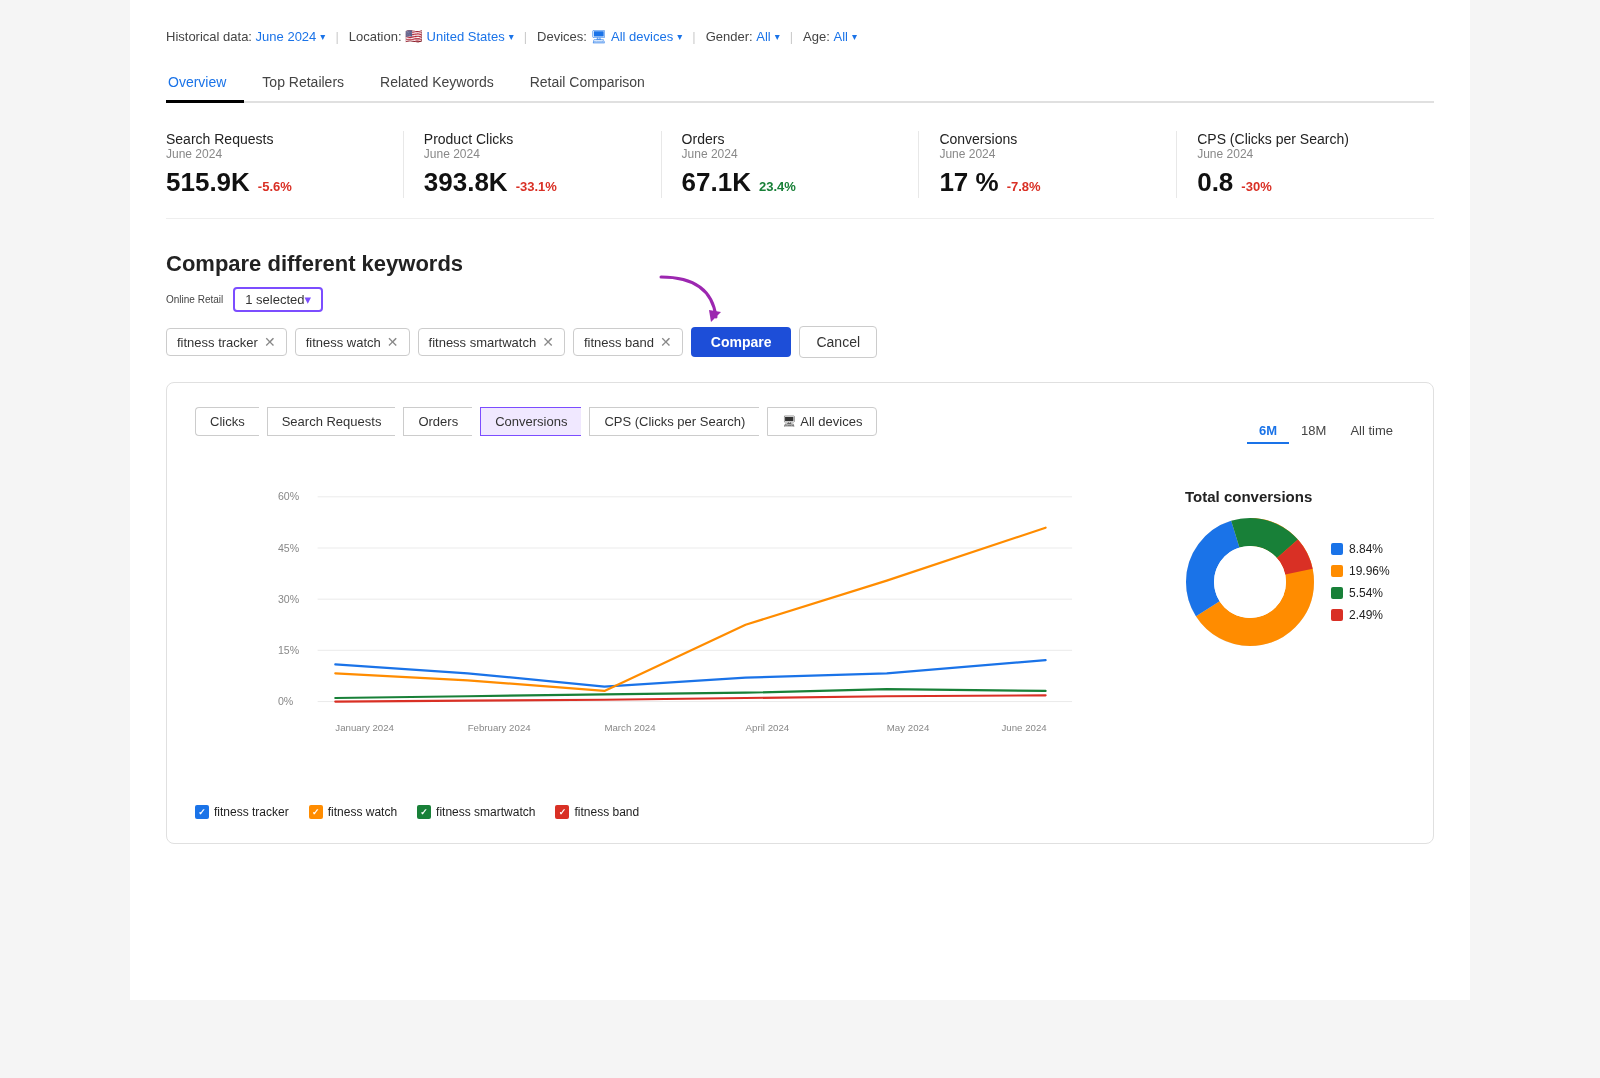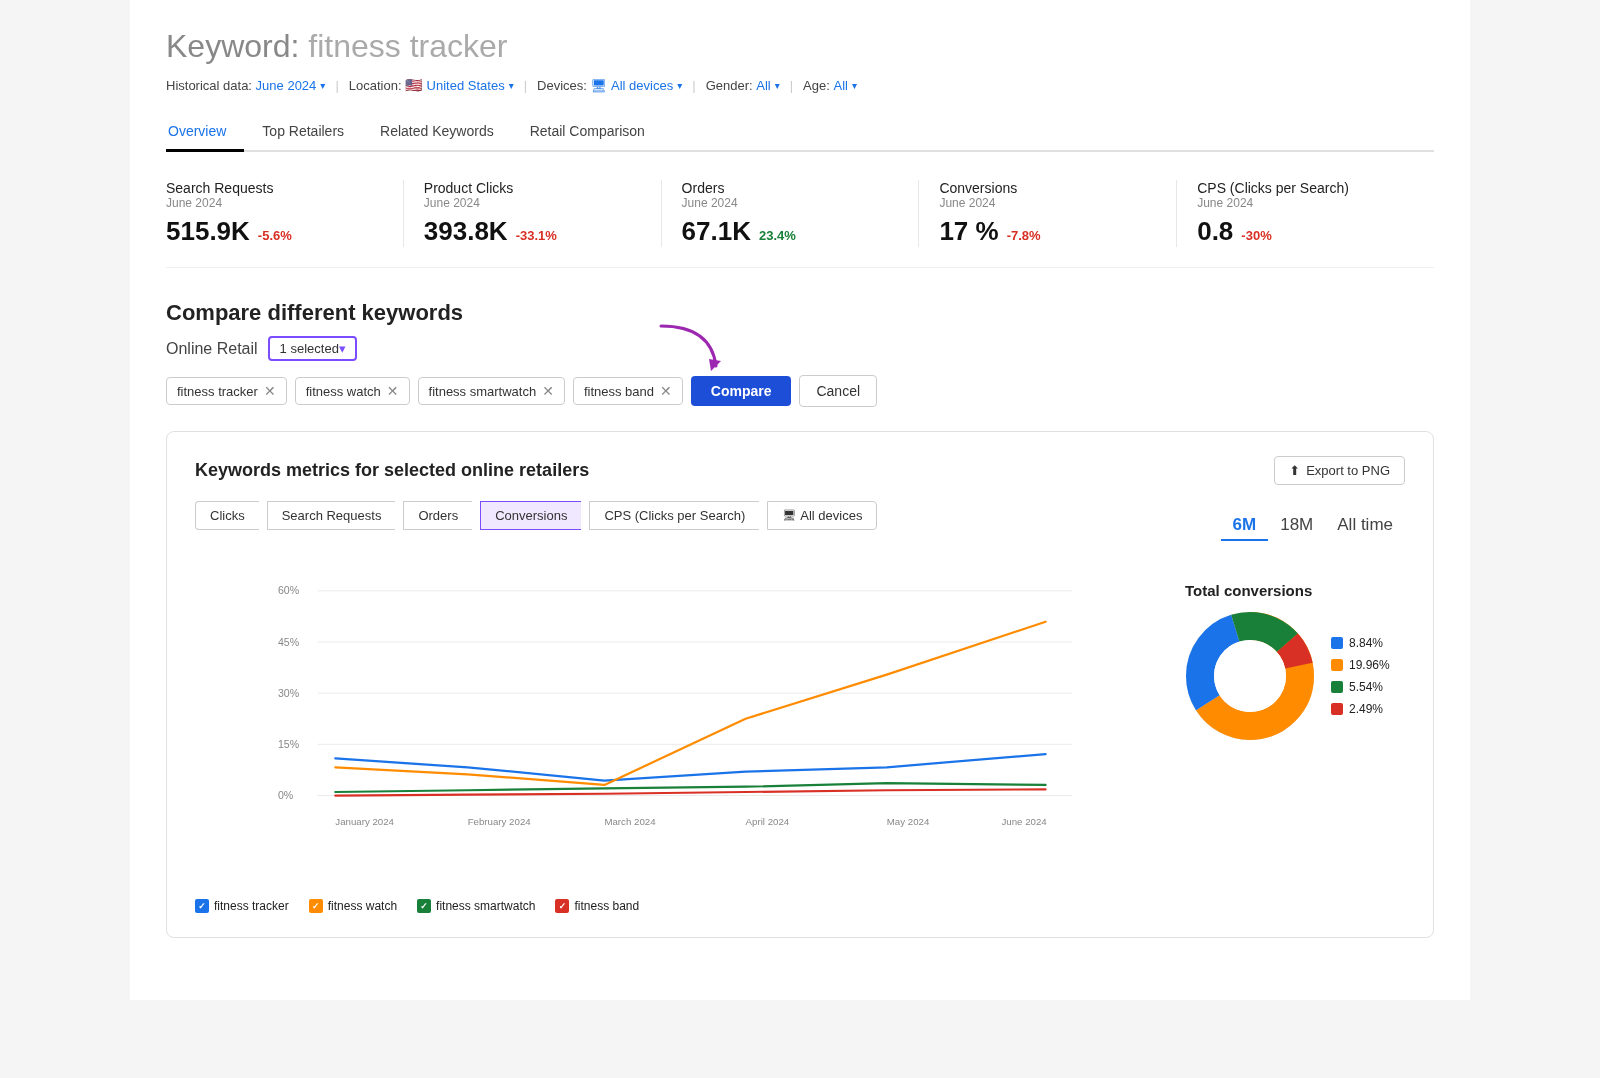--- a/index.html
+++ b/index.html
@@ -29,21 +29,21 @@
     .metric-period { font-size: 12px; color: #888; margin-bottom: 6px; }
     .metric-value { font-size: 26px; font-weight: 700; color: #111; display: flex; align-items: baseline; gap: 8px; }
     .metric-change { font-size: 13px; }
     .metric-change.neg { color: #d93025; }
     .metric-change.pos { color: #188038; }
 
     
     .compare-section { margin-bottom: 24px; }
     .compare-title { font-size: 22px; font-weight: 600; margin-bottom: 10px; }
     .compare-row { display: flex; align-items: center; gap: 10px; margin-bottom: 14px; flex-wrap: wrap; }
-    .compare-label { font-size: 16px; color: #444; }
+    .compare-label { font-size: 10px; color: #444; }
     .selected-badge { display: inline-flex; align-items: center; border: 2px solid #7c4dff; border-radius: 4px; padding: 3px 10px; font-size: 13px; cursor: pointer; color: #333; }
     .selected-badge .chevron { color: #7c4dff; }
 
     .keyword-chips { display: flex; align-items: center; gap: 8px; flex-wrap: wrap; }
     .keyword-chip { display: inline-flex; align-items: center; gap: 6px; border: 1px solid #ccc; border-radius: 4px; padding: 5px 10px; font-size: 13px; color: #333; background: #fff; }
     .keyword-chip .x { color: #888; cursor: pointer; font-size: 14px; }
     .btn-compare { background: #1d4ed8; color: #fff; border: none; border-radius: 4px; padding: 7px 20px; font-size: 14px; font-weight: 600; cursor: pointer; }
     .btn-cancel { background: #fff; color: #333; border: 1px solid #ccc; border-radius: 4px; padding: 7px 16px; font-size: 14px; cursor: pointer; }
 
     
@@ -53,21 +53,21 @@
     .export-btn { display: flex; align-items: center; gap: 6px; border: 1px solid #ccc; border-radius: 4px; padding: 6px 14px; font-size: 13px; cursor: pointer; color: #333; background: #fff; }
 
     
     .metric-tabs { display: flex; align-items: center; gap: 8px; margin-bottom: 20px; }
     .metric-tab { border: 1px solid #ccc; padding: 6px 14px; font-size: 13px; cursor: pointer; color: #333; background: #fff; border-right: none; }
     .metric-tab:first-child { border-radius: 4px 0 0 4px; }
     .metric-tab:last-child { border-right: 1px solid #ccc; border-radius: 0 4px 4px 0; }
     .metric-tab.active { background: #f0e8ff; border-color: #7c4dff; color: #333; font-weight: 500; }
     .metric-tab.devices { display: flex; align-items: center; gap: 4px; border-radius: 0 4px 4px 0; border-right: 1px solid #ccc; }
     .time-controls { margin-left: auto; display: flex; align-items: center; gap: 0; }
-    .time-btn { padding: 4px 12px; font-size: 17px; cursor: pointer; color: #444; border-bottom: 2px solid transparent; }
+    .time-btn { padding: 4px 12px; font-size: 13px; cursor: pointer; color: #444; border-bottom: 2px solid transparent; }
     .time-btn.active { color: #1a73e8; border-bottom: 2px solid #1a73e8; font-weight: 600; }
 
     
     .chart-body { display: flex; gap: 30px; margin-top: 32px; }
     .chart-main { flex: 1; }
     .chart-side { width: 220px; }
     .chart-svg { width: 100%; overflow: visible; }
 
     
     .chart-legend { display: flex; gap: 20px; margin-top: 14px; flex-wrap: wrap; }
@@ -81,24 +81,20 @@
     .donut-legend-dot { width: 12px; height: 12px; border-radius: 2px; }
 
     
     .legend-cb { width: 13px; height: 13px; border-radius: 2px; display: flex; align-items: center; justify-content: center; font-size: 9px; color: #fff; font-weight: bold; }
   </style>
 </head>
 <body>
 
 <div class="page">
 
-  <h1 class="page-title">
-    <span>Keyword:</span>
-    <span style="color:#aaa; font-weight:300;">fitness tracker</span>
-  </h1>
 
   <div class="filters">
     <span class="label">Historical data:</span>&nbsp;
     <span class="filter-item">
       <span>June 2024</span>
       <span class="chevron">▾</span>
     </span>
     <span class="filter-sep">|</span>
     <span class="label">Location:</span>&nbsp;
     <span class="filter-item">
@@ -211,27 +207,20 @@
             <polygon points="60,50 70,40 58,38" fill="#9c27b0"></polygon>
           </svg>
         </div>
         <button class="btn-compare">Compare</button>
       </div>
       <button class="btn-cancel">Cancel</button>
     </div>
   </div>
 
   <div class="chart-card" style="margin-top:20px;">
-    <div class="chart-card-header">
-      <div class="chart-card-title">Keywords metrics for selected online retailers</div>
-      <button class="export-btn">
-        <span style="font-size:13px;">⬆</span>
-        <span>Export to PNG</span>
-      </button>
-    </div>
 
     <div style="display:flex; align-items:center; margin-bottom:18px;">
       <div class="metric-tabs">
         <div class="metric-tab">Clicks</div>
         <div class="metric-tab">Search Requests</div>
         <div class="metric-tab">Orders</div>
         <div class="metric-tab active">Conversions</div>
         <div class="metric-tab">CPS (Clicks per Search)</div>
         <div class="metric-tab devices">
           <span style="font-size:11px;">🖥</span>

